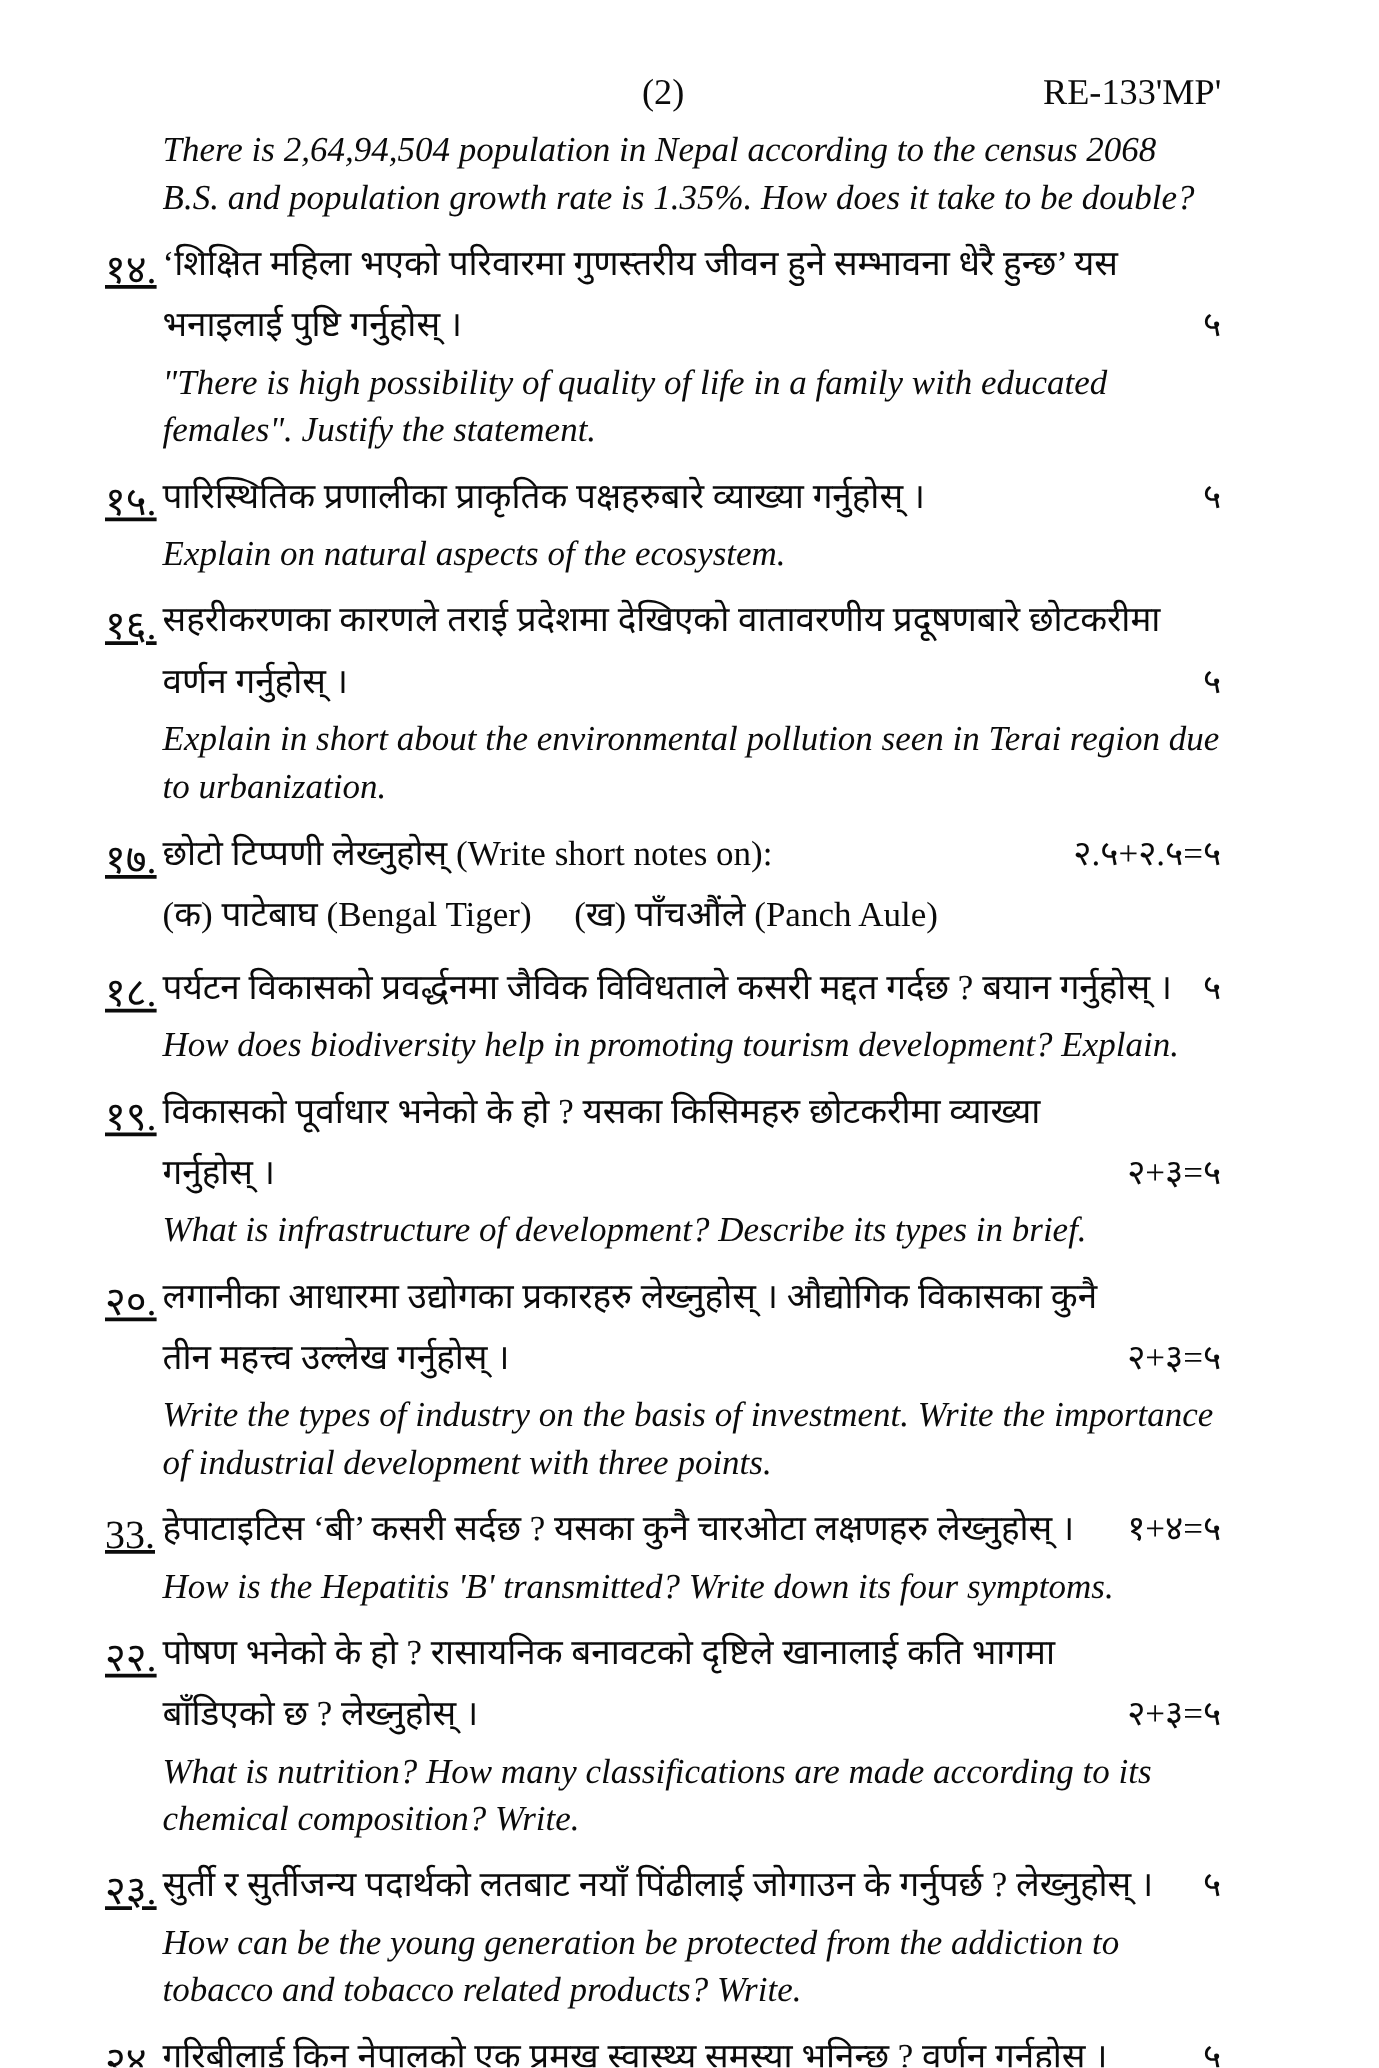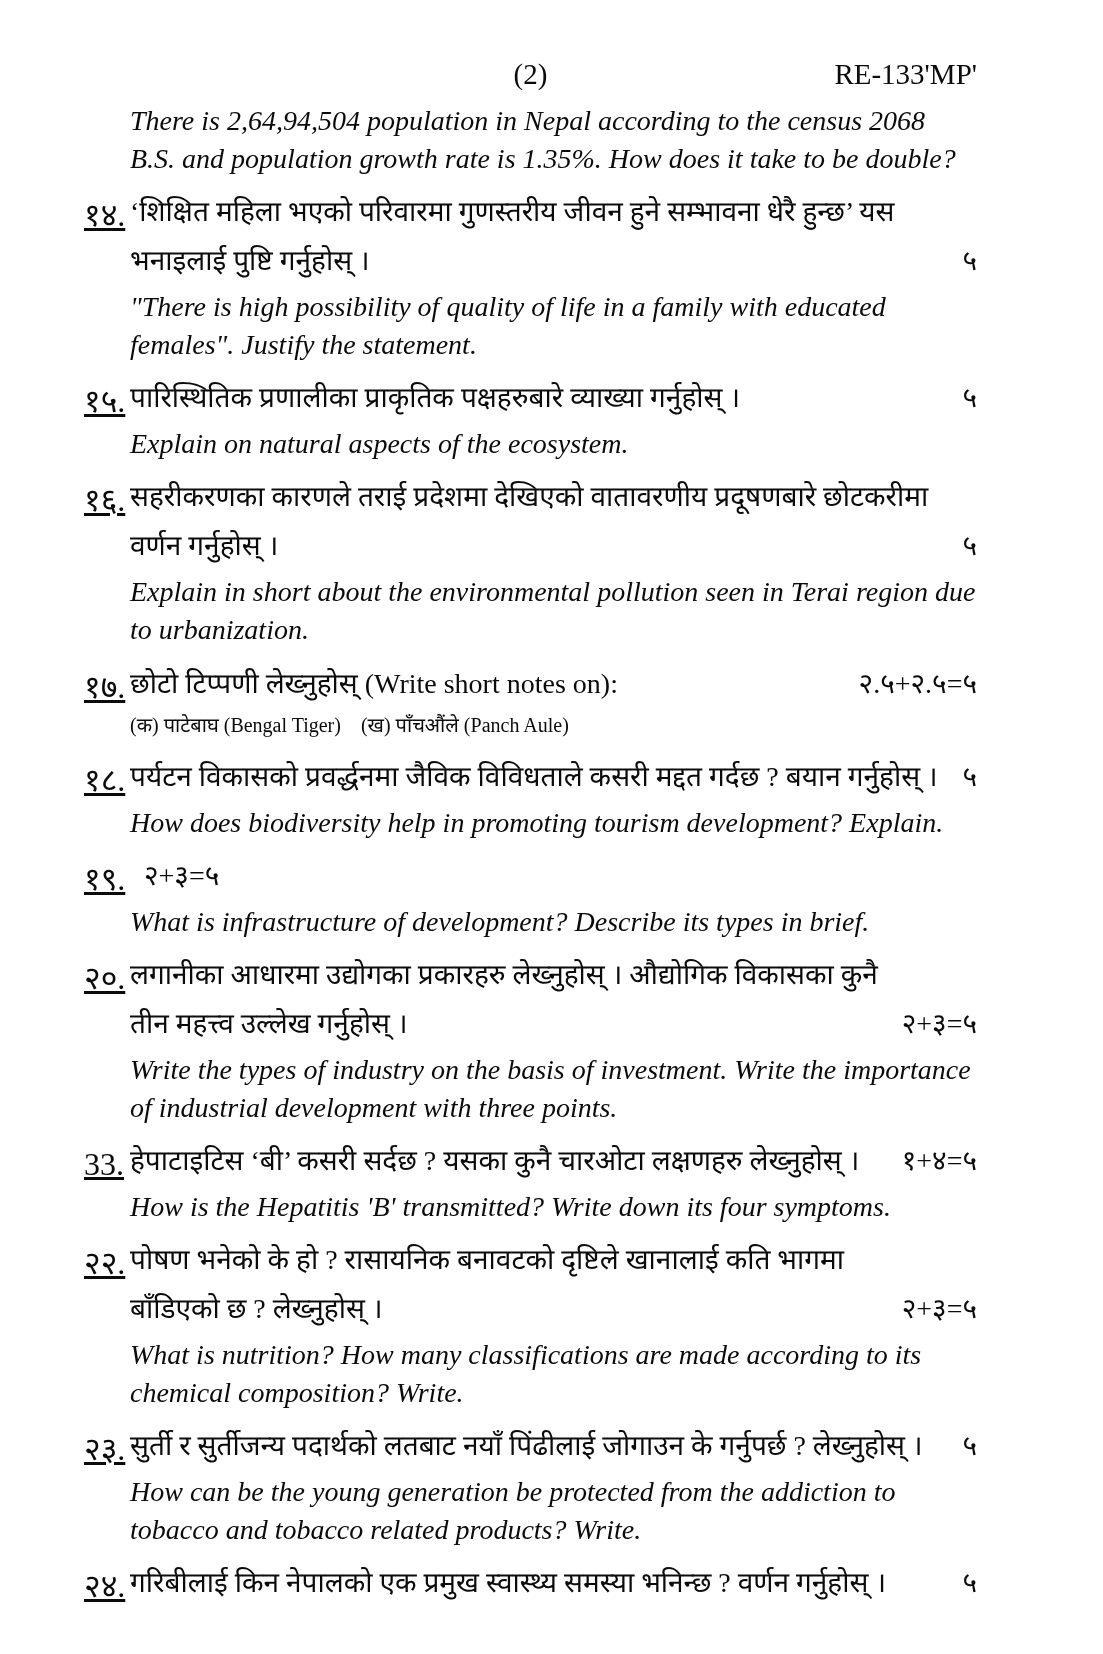--- a/index.html
+++ b/index.html
@@ -42,22 +42,22 @@
     display: flex;
     align-items: flex-end;
     font-size: 28px;
     line-height: 1.75;
   }
   .np-text { flex: 1; min-width: 0; }
   .np-marks { margin-left: 14px; white-space: nowrap; }
 
   .sub-line {
     display: flex;
-    gap: 20px;
-    font-size: 20px;
+    gap: 34px;
+    font-size: 28px;
     line-height: 1.75;
   }
 
   .en-text {
     font-size: 28px;
     line-height: 1.36;
     margin-top: 3px;
     font-style: italic;
   }
 </style>
@@ -133,20 +133,21 @@
         <div class="np-marks">५</div>
       </div>
       <div class="en-text">How does biodiversity help in promoting tourism development? Explain.</div>
     </div>
   </div>
 
   <div class="q-row">
     <div class="q-num">१९.</div>
     <div class="q-body">
       <div class="np-line">
+        <div class="np-text">विकासको पूर्वाधार भनेको के हो ? यसका किसिमहरु छोटकरीमा व्याख्या गर्नुहोस् ।</div>
         <div class="np-marks">२+३=५</div>
       </div>
       <div class="en-text">What is infrastructure of development? Describe its types in brief.</div>
     </div>
   </div>
 
   <div class="q-row">
     <div class="q-num">२०.</div>
     <div class="q-body">
       <div class="np-line">

